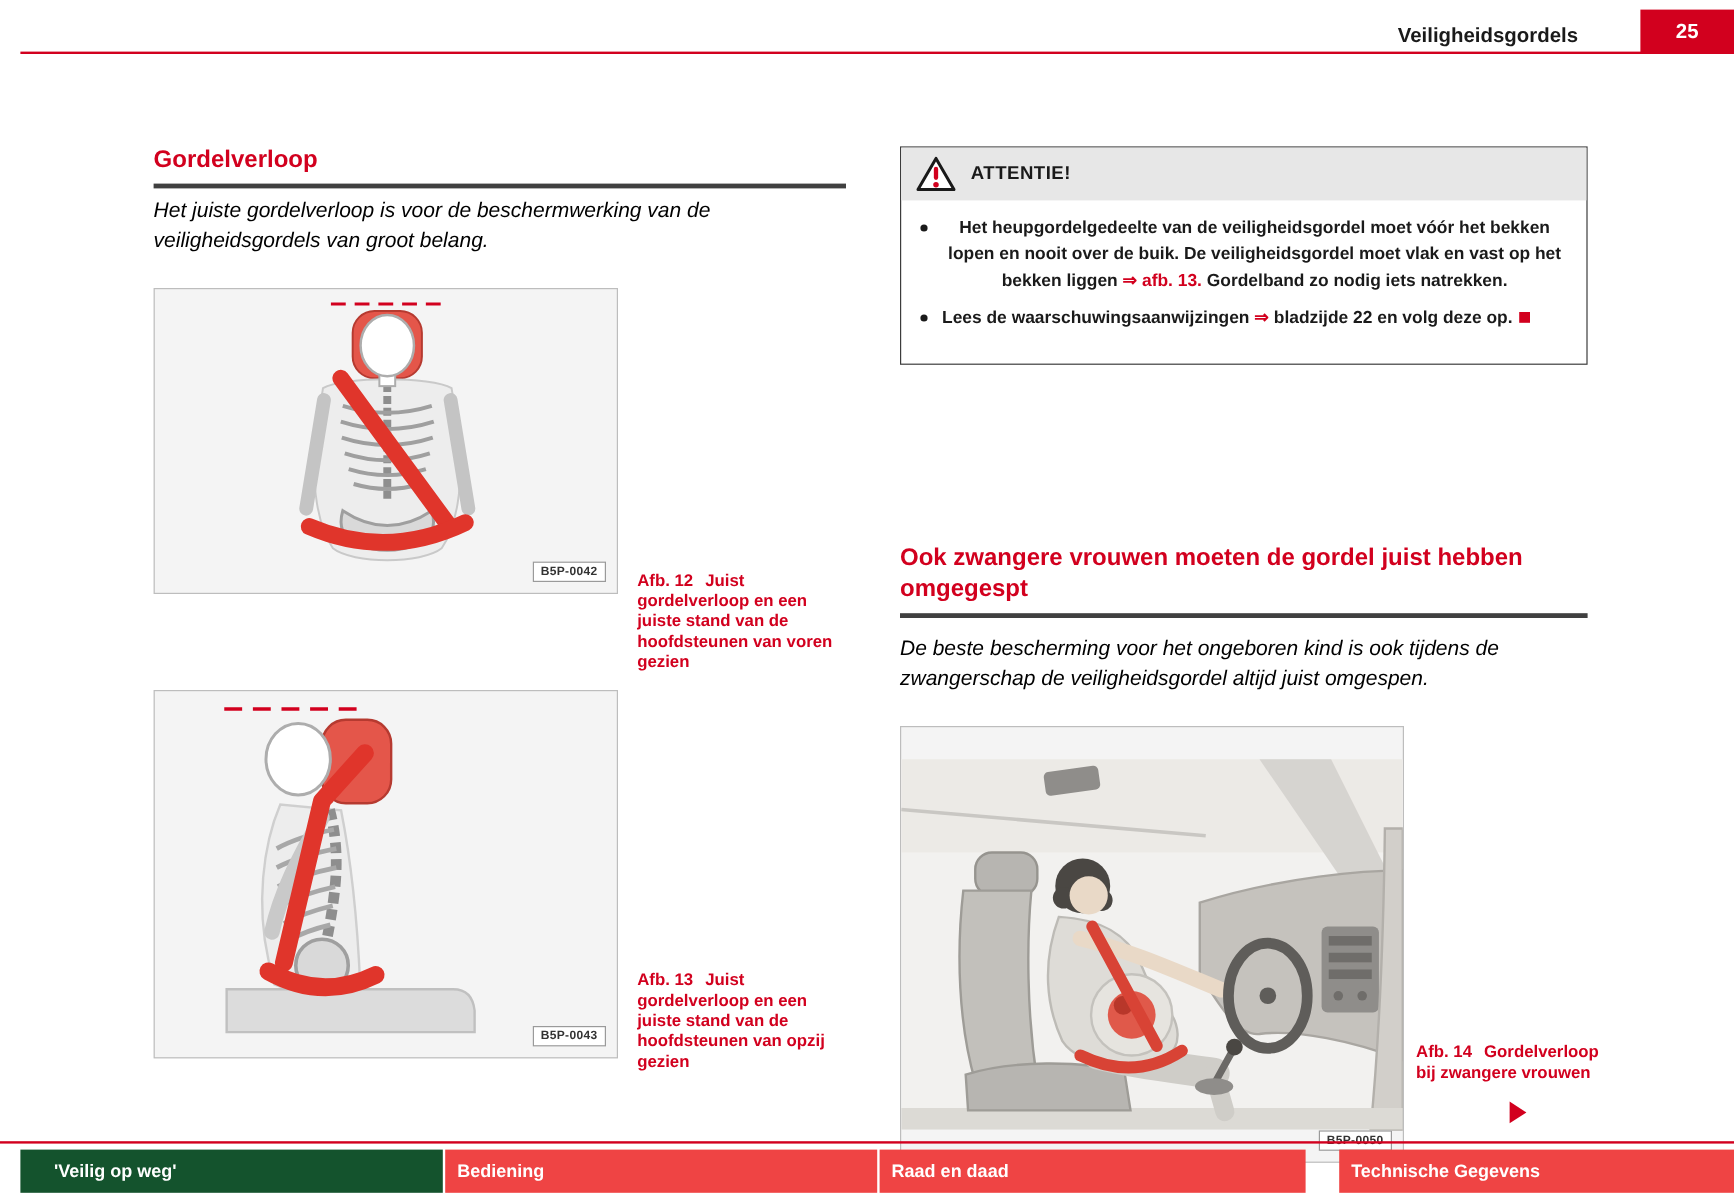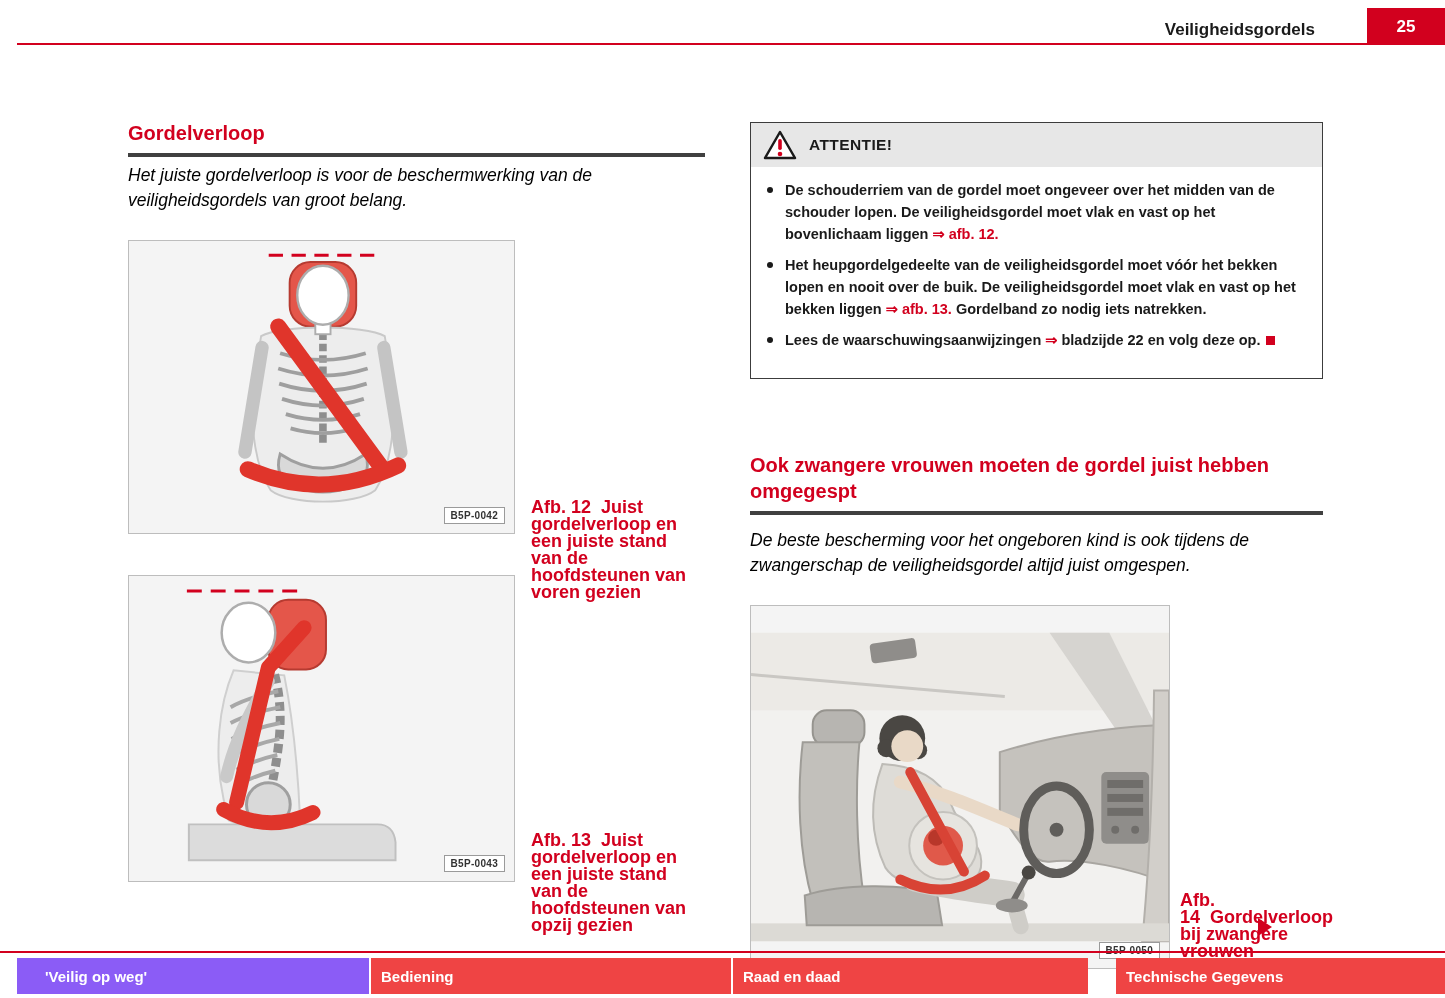--- a/index.html
+++ b/index.html
@@ -20,59 +20,59 @@
   
   .sec-heading { color:#d2001e; font-size:20px; font-weight:bold; line-height:26px;
     border-bottom:4px solid #404040; padding-bottom:7px; }
   .intro { font-style:italic; font-size:17.5px; line-height:25px; color:#000000; }
 
   
   .figbox { background:#f4f4f4; border:1px solid #bdbdbd; }
   .figbox svg { display:block; width:100%; height:100%; }
   .figcode { position:absolute; right:9px; bottom:9px; background:#fff; border:1px solid #9a9a9a;
     font-size:10px; font-weight:bold; color:#333; padding:2px 6px; letter-spacing:.3px; }
-  .figcaption { color:#d2001e; font-size:18px; font-weight:bold; line-height:17px;margin-top:24px; }
+  .figcaption { color:#d2001e; font-size:14px; font-weight:bold; line-height:17px; }
   .figcaption .cap-label { margin-right:10px; }
 
   
-  .warnbox { left:750px; top:122px; width:573px; border:1px solid #3c3c3c; background:#fff; }
+  .warnbox { left:750px; top:122px; width:573px; border:1px solid #3c3c3c; background:#fff;text-align:center; }
   .warn-band { background:#e7e7e7; height:44px; display:flex; align-items:center; padding-left:12px; }
   .warn-band .warn-title { font-size:15.5px; font-weight:bold; letter-spacing:.4px; margin-left:12px; }
   .warn-body { padding:12px 16px 12px 12px; }
   .warn-item { display:flex; margin-bottom:9px; }
   .warn-item:last-child { margin-bottom:15px; }
   .warn-item .dot { flex:0 0 auto; width:6px; height:6px; border-radius:50%; background:#1a1a1a;
     margin:8px 12px 0 4px; }
   .warn-item p { font-size:14.5px; font-weight:bold; line-height:22px; }
   .red-ref { color:#d2001e; }
   .end-square { display:inline-block; width:9px; height:9px; background:#d2001e; margin-left:6px; }
 
   
   .footer-rule { left:0; right:0; top:951px; height:2px; background:#d2001e; }
   .fcell { top:958px; height:36px; color:#fff; font-size:15px; font-weight:bold;
     display:flex; align-items:center; }
-  .fcell.redcell { background:#8b5cf6; padding-left:28px; }
+  .fcell.redcell { background:#14532d; padding-left:28px; }
   .fcell.graycell { background:#ef4444; padding-left:10px; }
 
   .next-arrow { width:0; height:0; border-left:14px solid #d2001e;
     border-top:9px solid transparent; border-bottom:9px solid transparent; }
 </style>
 </head>
 <body>
 
 <div class="page">
 
   <div class="abs header-title">Veiligheidsgordels</div>
   <div class="abs header-rule"></div>
   <div class="abs page-num-box">25</div>
 
   <div class="abs sec-heading" style="left:128px; top:120px; width:577px;">Gordelverloop</div>
   <p class="abs intro" style="left:128px; top:163px; width:577px;">Het juiste gordelverloop is voor de beschermwerking van de veiligheidsgordels van groot belang.</p>
 
-  <div class="abs figbox" style="left:128px; top:240px; width:387px; height:294px;">
+  <div class="abs figbox" style="left:128px; top:240px; width:387px; height:255px;">
     <svg viewBox="0 0 387 307">
       <line x1="138" y1="15" x2="254" y2="15" stroke="#d2001e" stroke-width="3" stroke-dasharray="15 9"></line>
       <rect x="160" y="22" width="70" height="68" rx="22" fill="#e4564a" stroke="#b63a30" stroke-width="2"></rect>
       <path d="M130,100 C150,88 240,88 260,100 L268,150 C272,200 265,240 250,262 C230,278 160,278 140,262 C125,240 118,200 122,150 Z" fill="#ededed" stroke="#c9c9c9" stroke-width="2"></path>
       <line x1="131" y1="112" x2="113" y2="222" stroke="#c4c4c4" stroke-width="14" stroke-linecap="round"></line>
       <line x1="259" y1="112" x2="277" y2="222" stroke="#c4c4c4" stroke-width="14" stroke-linecap="round"></line>
       <line x1="195" y1="96" x2="195" y2="214" stroke="#8e8e8e" stroke-width="8" stroke-dasharray="8 4"></line>
       <path d="M150,118 Q195,132 240,118" fill="none" stroke="#9f9f9f" stroke-width="4"></path>
       <path d="M148,134 Q195,149 242,134" fill="none" stroke="#9f9f9f" stroke-width="4"></path>
       <path d="M149,150 Q195,165 241,150" fill="none" stroke="#9f9f9f" stroke-width="4"></path>
@@ -119,24 +119,20 @@
   <div class="abs warnbox">
     <div class="warn-band">
       <svg width="34" height="30" viewBox="0 0 34 30">
         <path d="M17 2 L32 28 L2 28 Z" fill="#ffffff" stroke="#1a1a1a" stroke-width="2.5" stroke-linejoin="round"></path>
         <rect x="15.2" y="9" width="3.6" height="11" rx="1.8" fill="#d2001e"></rect>
         <circle cx="17" cy="24" r="2.3" fill="#d2001e"></circle>
       </svg>
       <span class="warn-title">ATTENTIE!</span>
     </div>
     <div class="warn-body">
-      <div class="warn-item">
-        <span class="dot"></span>
-        <p><span>De schouderriem van de gordel moet ongeveer over het midden van de schouder lopen. De veiligheidsgordel moet vlak en vast op het bovenlichaam liggen </span><span class="red-ref">⇒ afb. 12.</span><span></span></p>
-      </div>
       <div class="warn-item">
         <span class="dot"></span>
         <p><span>Het heupgordelgedeelte van de veiligheidsgordel moet vóór het bekken lopen en nooit over de buik. De veiligheidsgordel moet vlak en vast op het bekken liggen </span><span class="red-ref">⇒ afb. 13.</span><span> Gordelband zo nodig iets natrekken.</span></p>
       </div>
       <div class="warn-item">
         <span class="dot"></span>
         <p><span>Lees de waarschuwingsaanwijzingen </span><span class="red-ref">⇒</span><span> bladzijde 22 en volg deze op.</span><span class="end-square"></span></p>
       </div>
     </div>
   </div>

